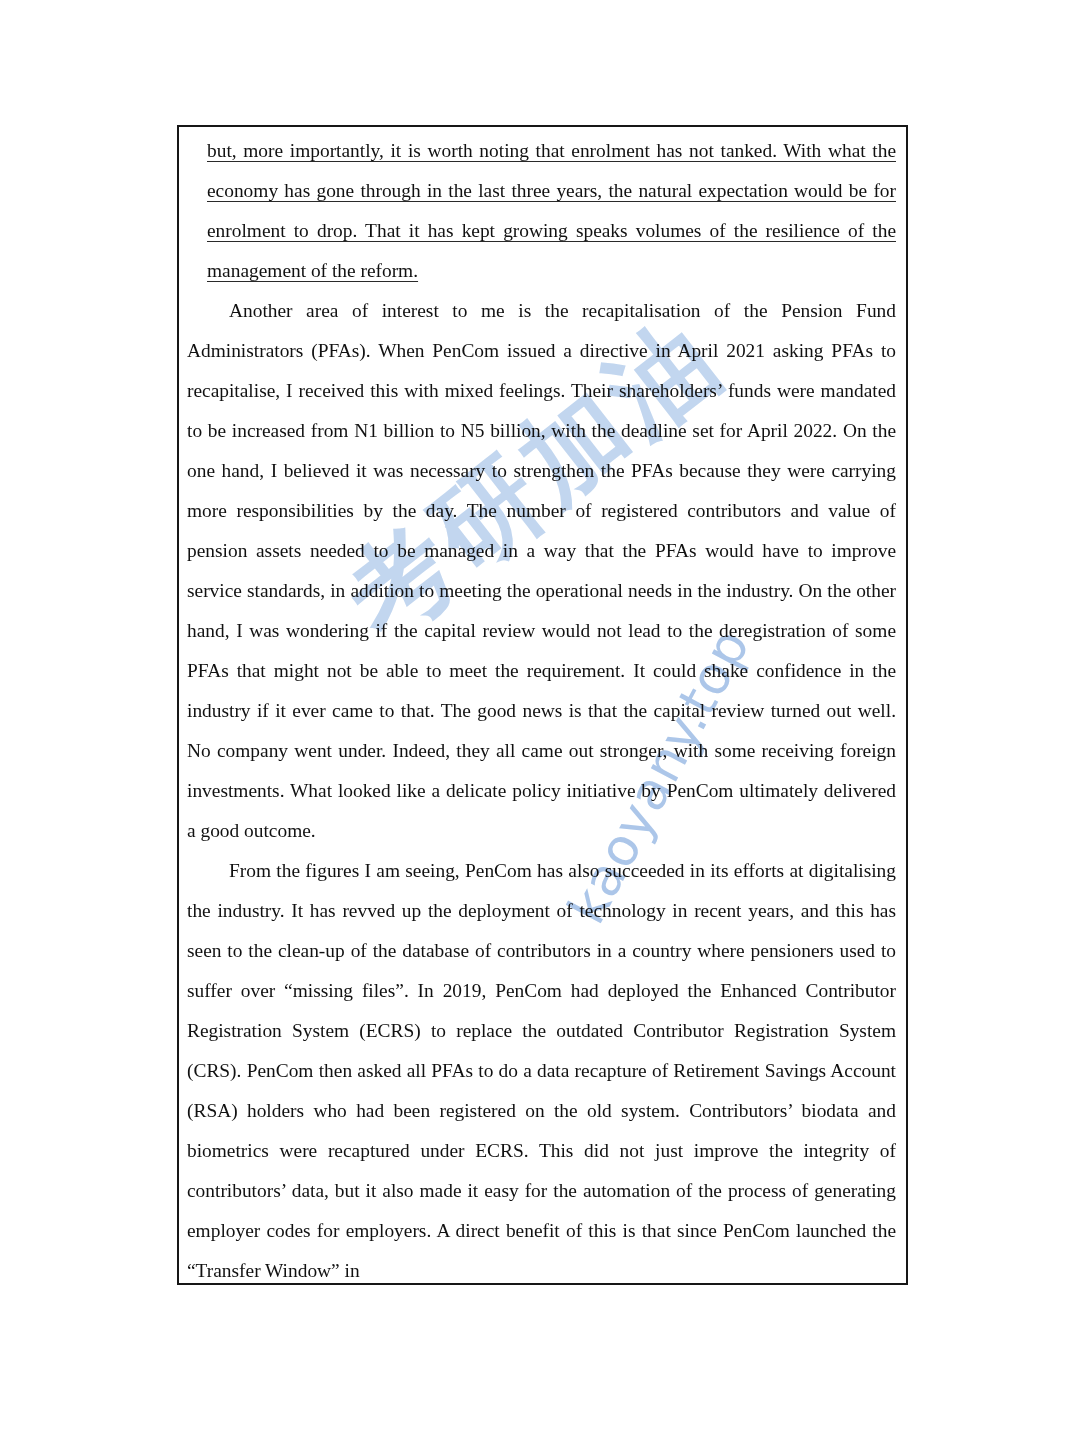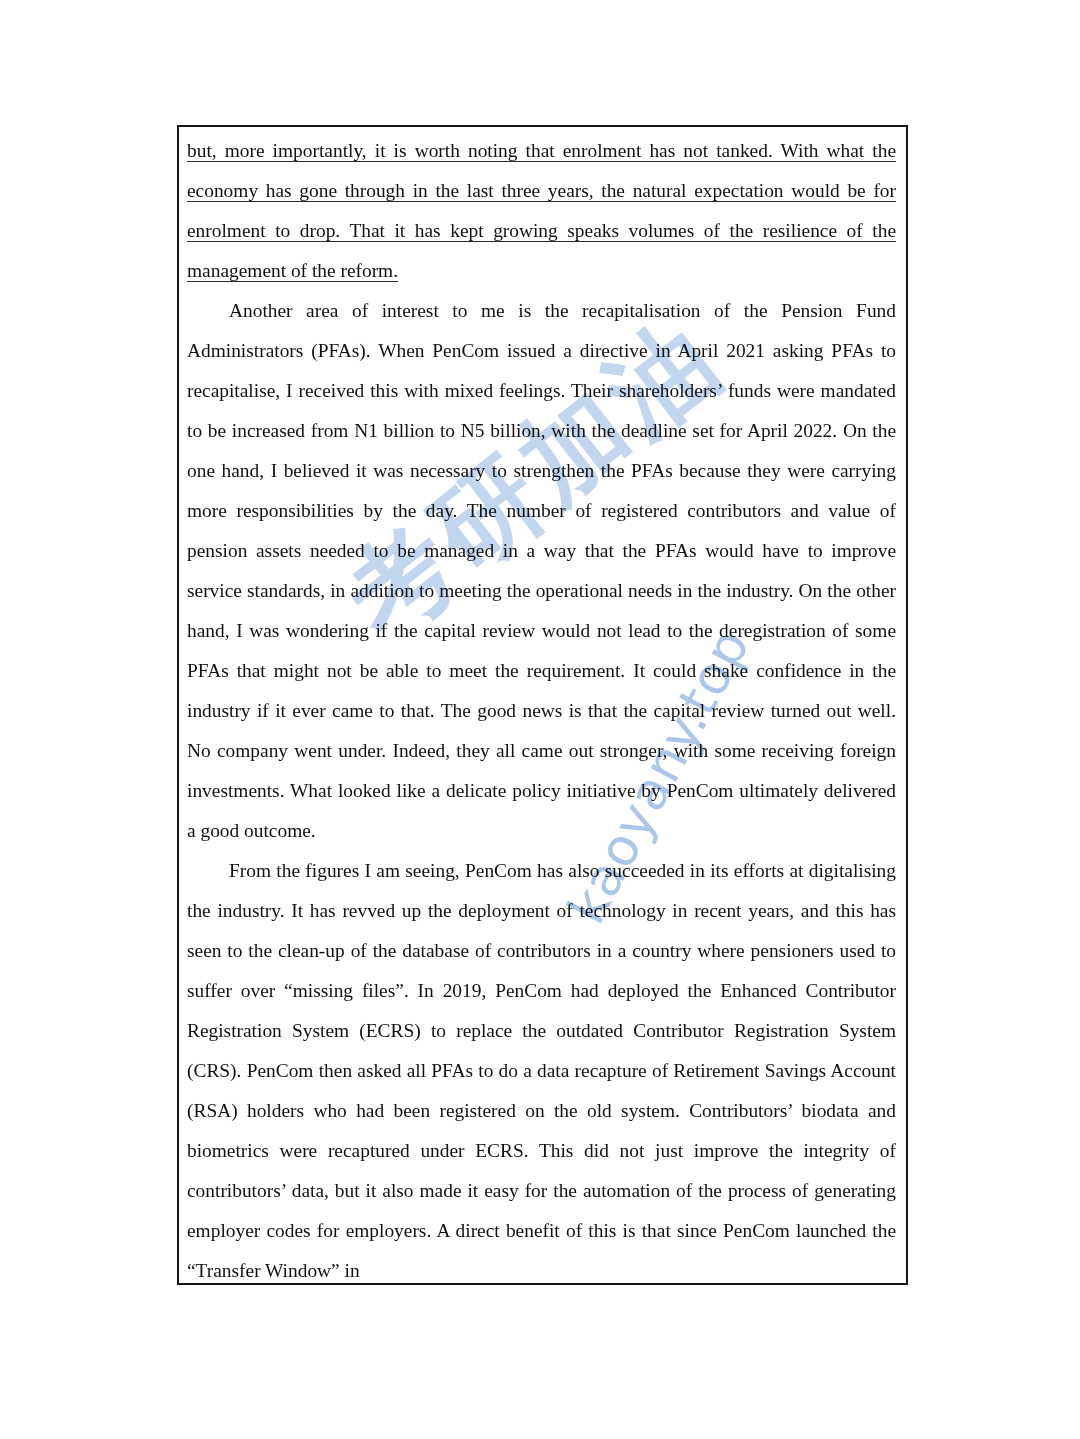--- a/index.html
+++ b/index.html
@@ -83,21 +83,21 @@
   p.doc-par {
     margin: 0;
     font-size: 19.4px;
     line-height: 40px;
     text-align: justify;
     text-justify: inter-word;
     color: #111111;
     text-indent: 42px;
     -webkit-font-smoothing: antialiased;
   }
-  p.doc-par.no-indent { text-indent: 0; }
+  p.doc-par.no-indent { text-indent: 0; margin-left: 20px; }
   p.doc-par.underlined {
     text-decoration: underline;
     text-decoration-thickness: 1px;
     text-underline-offset: 4px;
     text-decoration-color: #2a2a2a;
   }
 </style>
 </head>
 <body>
 

